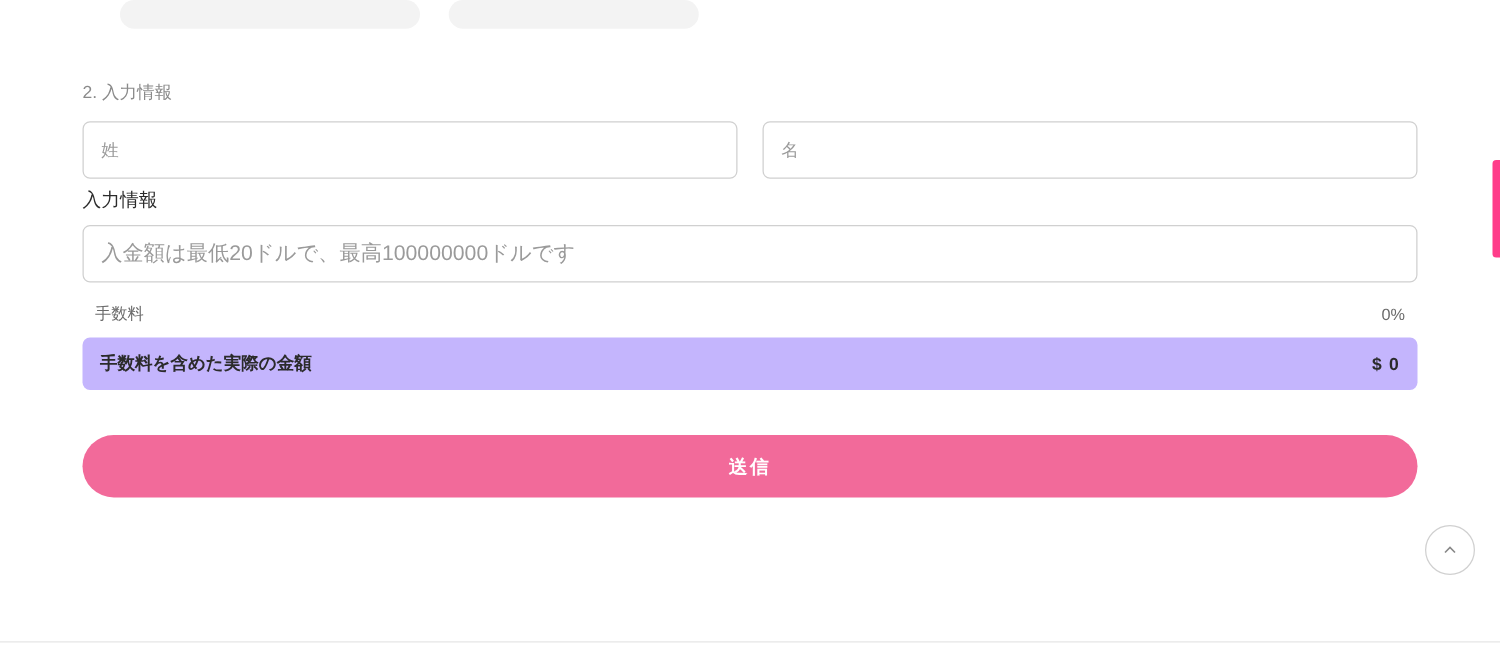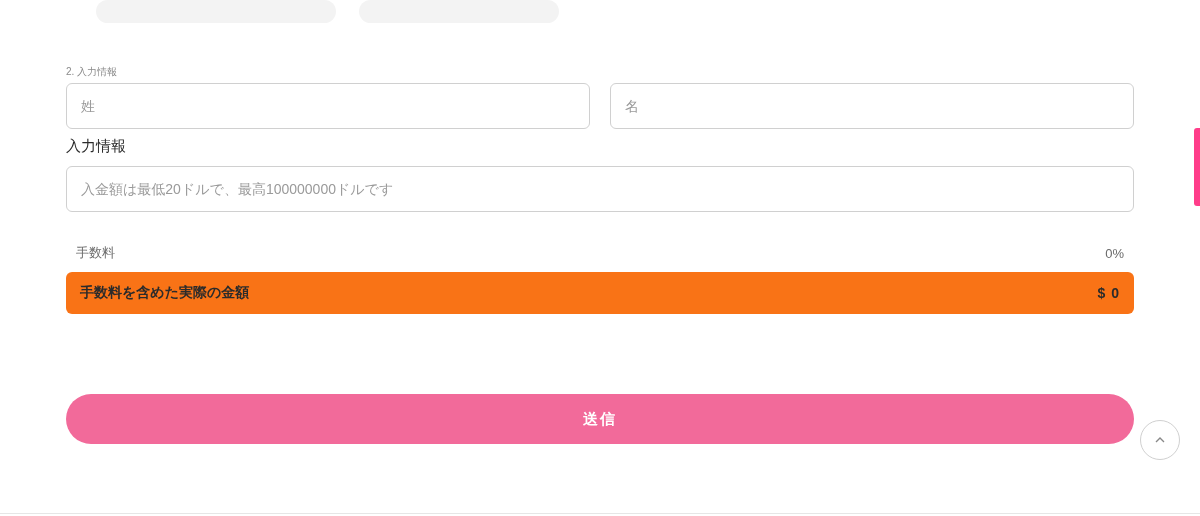--- a/index.html
+++ b/index.html
@@ -22,22 +22,22 @@
     }
     .chip {
       background: #f3f3f3;
       border-radius: 12px;
       height: 23px;
     }
     .chip.a { width: 240px; }
     .chip.b { width: 200px; }
     .section-label {
       color: #8a8a8a;
-      font-size: 10px;
-      margin-bottom: 4px;
+      font-size: 14px;
+      margin-bottom: 14px;
     }
     .field-label {
       color: #2b2b2b;
       font-size: 15px;
       font-weight: 500;
       margin-bottom: 10px;
     }
     .name-row {
       display: flex;
       gap: 20px;
@@ -61,58 +61,57 @@
       font-size: 12px;
       color: #555;
       margin-bottom: 14px;
     }
     .amount-input {
       width: 100%;
       height: 46px;
       border: 1px solid #d0d0d0;
       border-radius: 6px;
       padding: 0 14px;
-      font-size: 14px;
+      font-size: 17px;
       color: #333;
       outline: none;
       background: #fff;
       margin-bottom: 10px;
     }
     .amount-input::placeholder {
       color: #9a9a9a;
     }
     .fee-row {
       display: flex;
       justify-content: space-between;
       align-items: center;
       padding: 6px 10px 10px;
       font-size: 13px;
       color: #6b6b6b;
-      margin-top: 16px;
     }
     .total-row {
       display: flex;
       justify-content: space-between;
       align-items: center;
-      background: #f97316;
+      background: #c4b5fd;
       border-radius: 6px;
       padding: 12px 14px;
       font-size: 14px;
     }
     .total-row .label {
       font-weight: 600;
       color: #2b2b2b;
     }
     .total-row .value {
       font-weight: 600;
       color: #2b2b2b;
       letter-spacing: 1px;
     }
     .submit-row {
-      margin-top: 80px;
+      margin-top: 36px;
     }
     .submit-btn {
       width: 100%;
       height: 50px;
       border: none;
       border-radius: 26px;
       background: #f26a9a;
       color: #fff;
       font-size: 15px;
       font-weight: 600;

